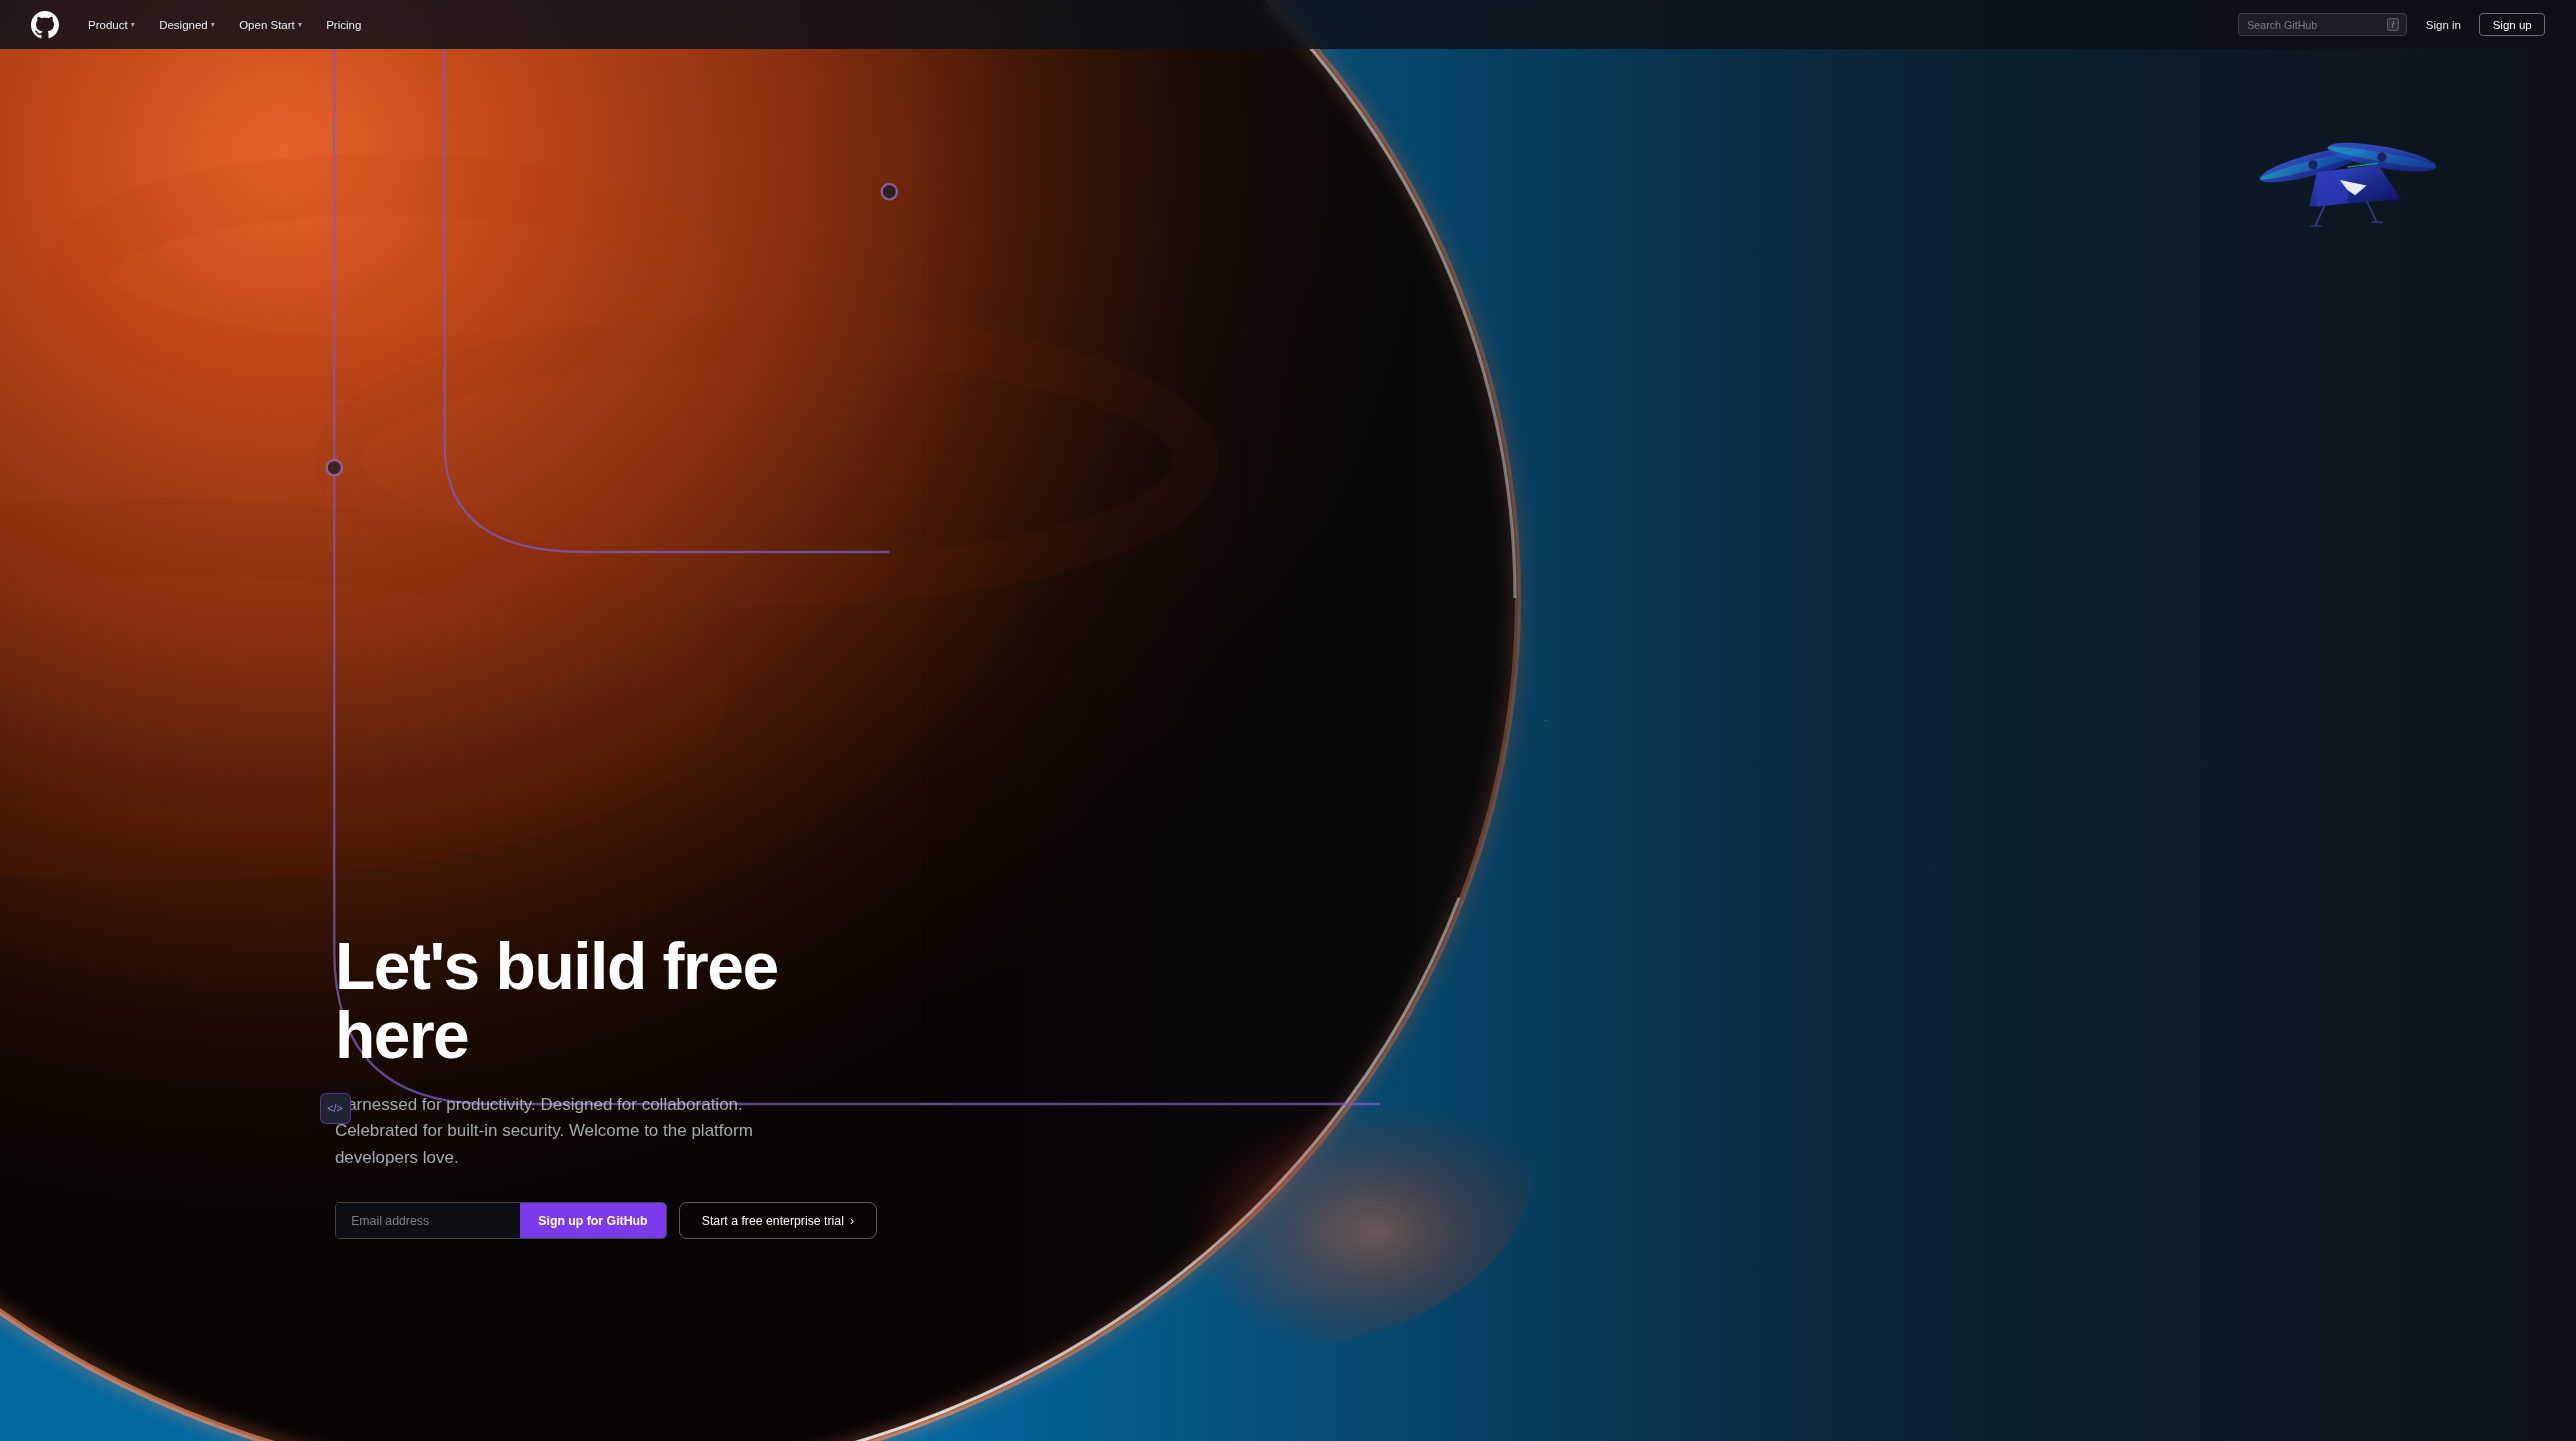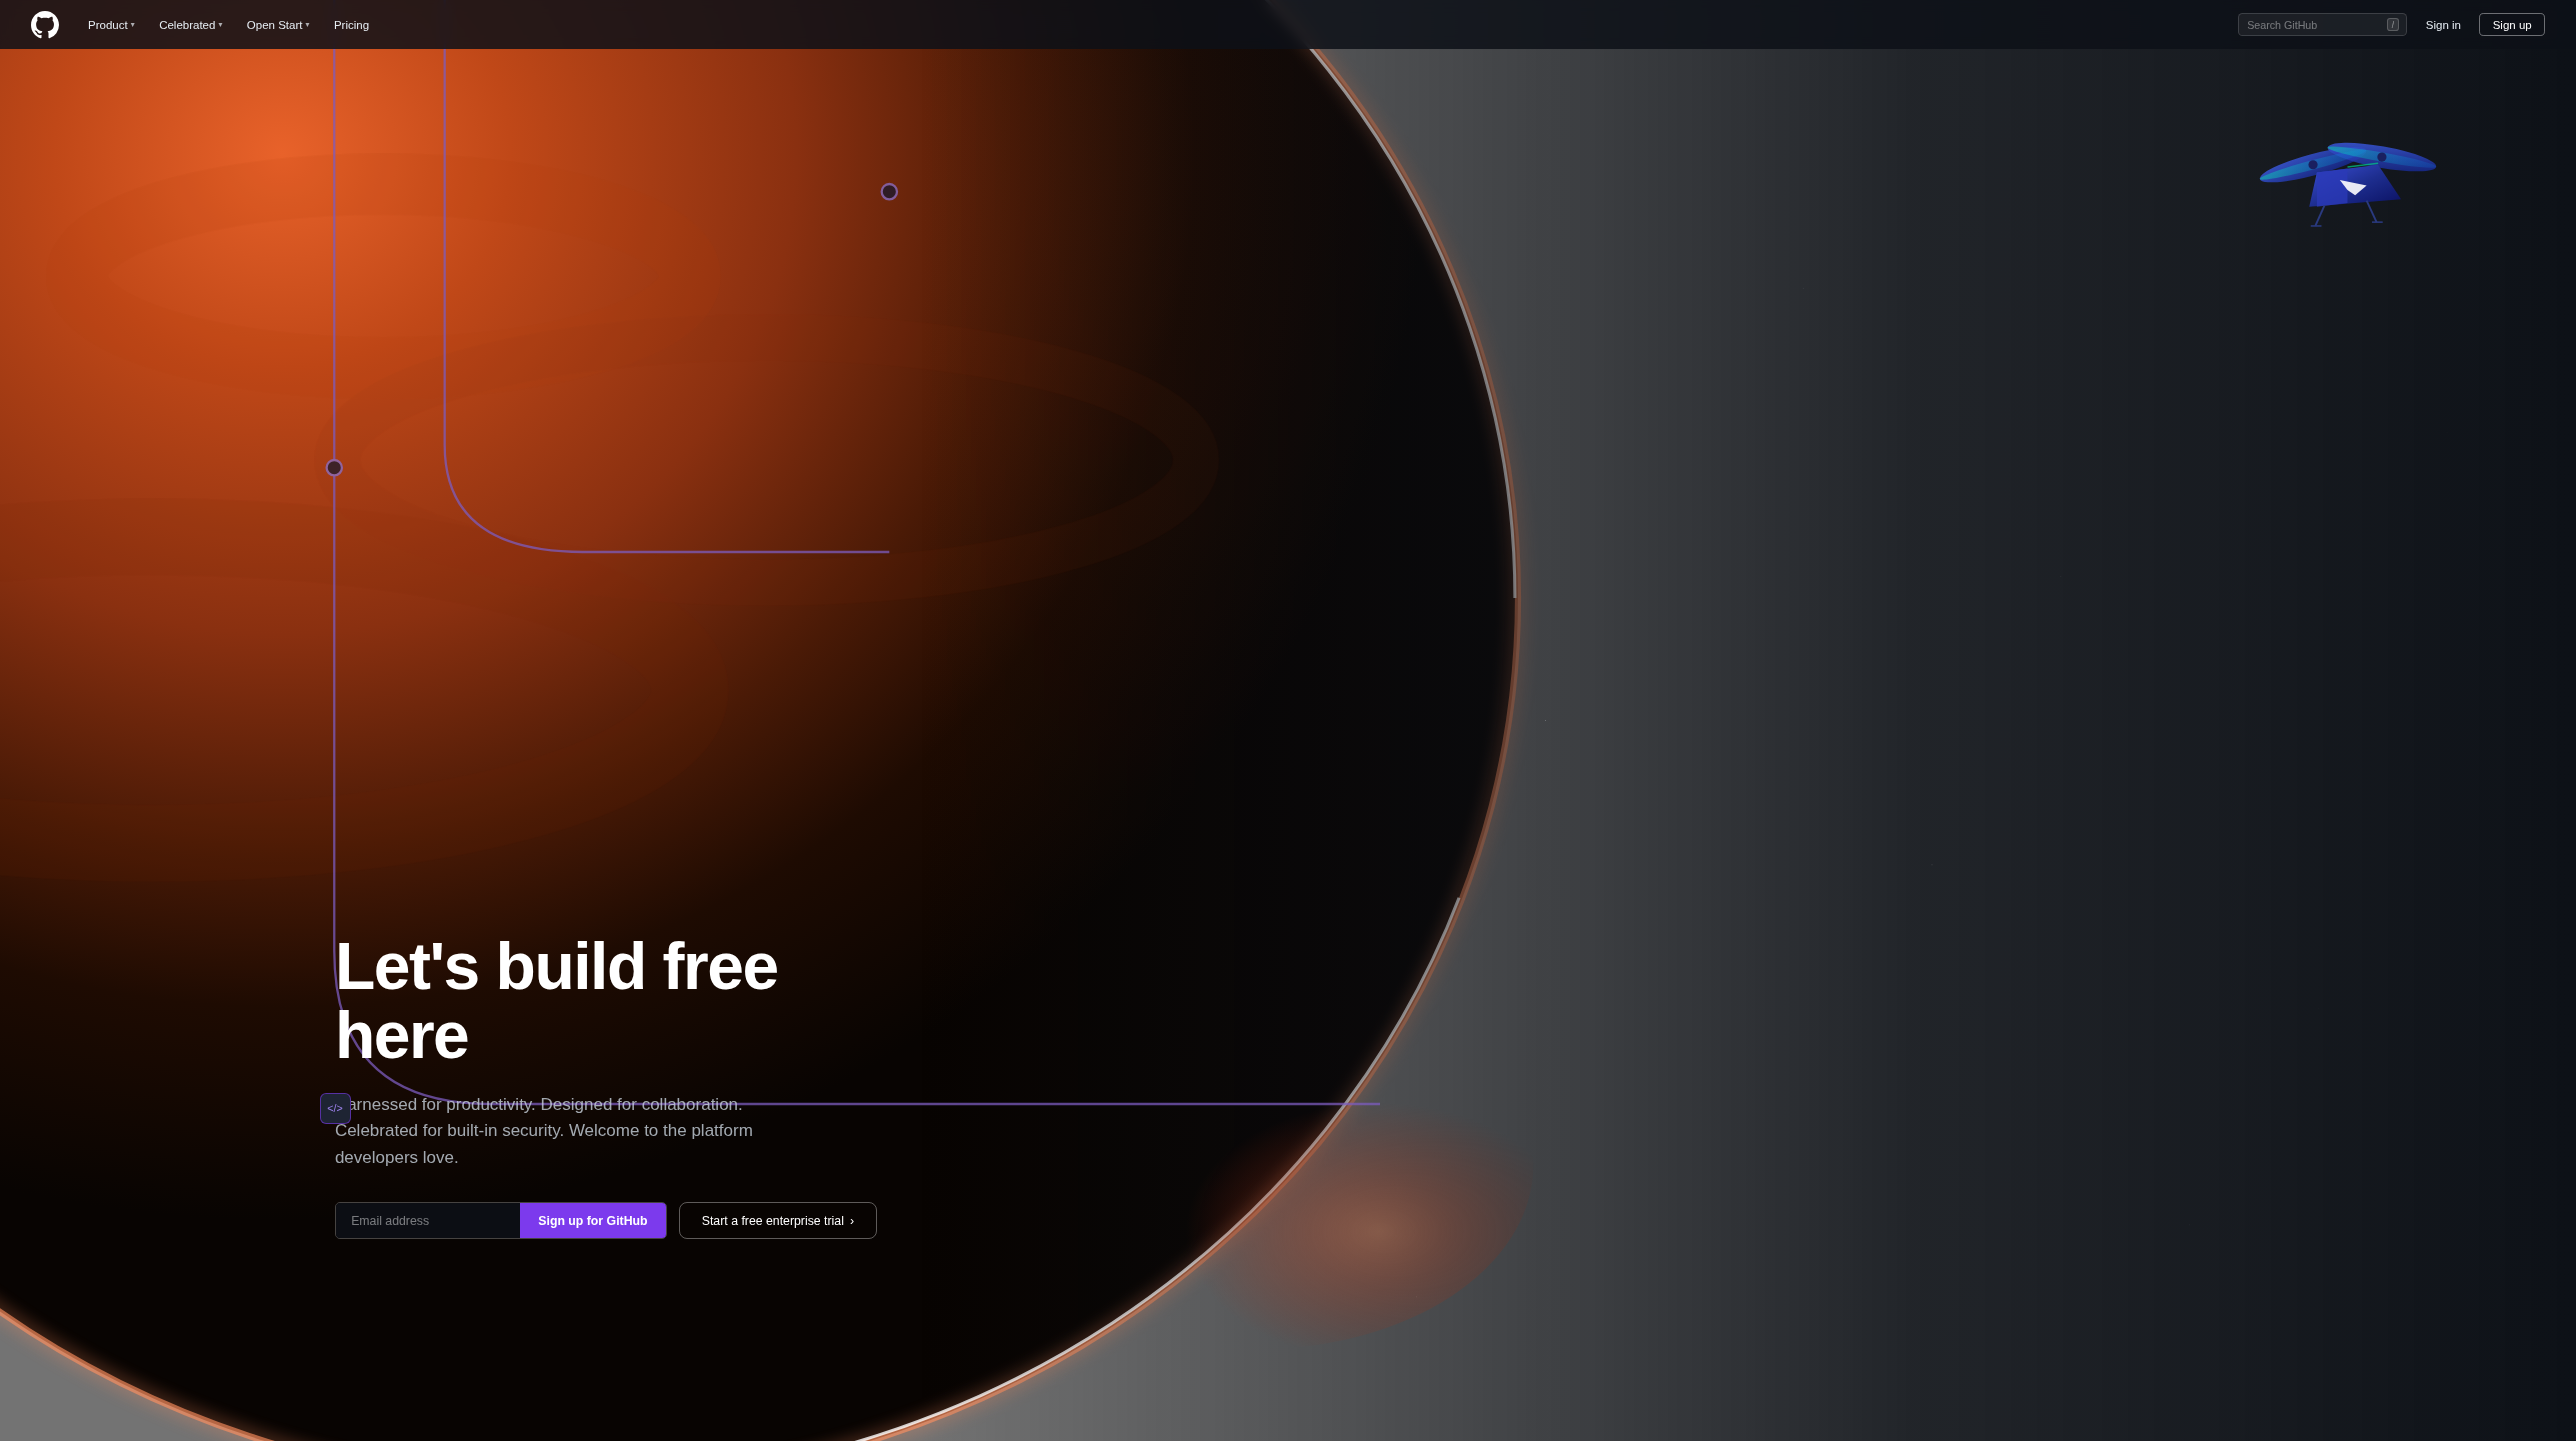--- a/index.html
+++ b/index.html
@@ -12,21 +12,21 @@
       overflow-x: hidden;
     }
 
     
     .hero {
       position: relative;
       width: 100%;
       height: 100vh;
       min-height: 460px;
       overflow: hidden;
-      background: #737373;
+      background: #0369a1;
     }
 
     
     .planet-svg {
       position: absolute;
       top: 0;
       left: 0;
       width: 100%;
       height: 100%;
       pointer-events: none;
@@ -392,21 +392,21 @@
         <path d="M8 0C3.58 0 0 3.58 0 8c0 3.54 2.29 6.53 5.47 7.59.4.07.55-.17.55-.38 0-.19-.01-.82-.01-1.49-2.01.37-2.53-.49-2.69-.94-.09-.23-.48-.94-.82-1.13-.28-.15-.68-.52-.01-.53.63-.01 1.08.58 1.23.82.72 1.21 1.87.87 2.33.66.07-.52.28-.87.51-1.07-1.78-.2-3.64-.89-3.64-3.95 0-.87.31-1.59.82-2.15-.08-.2-.36-1.02.08-2.12 0 0 .67-.21 2.2.82.64-.18 1.32-.27 2-.27.68 0 1.36.09 2 .27 1.53-1.04 2.2-.82 2.2-.82.44 1.1.16 1.92.08 2.12.51.56.82 1.27.82 2.15 0 3.07-1.87 3.75-3.65 3.95.29.25.54.73.54 1.48 0 1.07-.01 1.93-.01 2.2 0 .21.15.46.55.38A8.013 8.013 0 0016 8c0-4.42-3.58-8-8-8z"></path>
       </svg>
     </div>
 
     <div class="nav-links">
       <div class="nav-link">
         <span>Product</span>
         <span class="chevron">▾</span>
       </div>
       <div class="nav-link">
-        <span>Celebrated</span>
+        <span>Designed</span>
         <span class="chevron">▾</span>
       </div>
       <div class="nav-link">
         <span>Open Start</span>
         <span class="chevron">▾</span>
       </div>
       <div class="nav-link">
         <span>Pricing</span>
       </div>
     </div>

